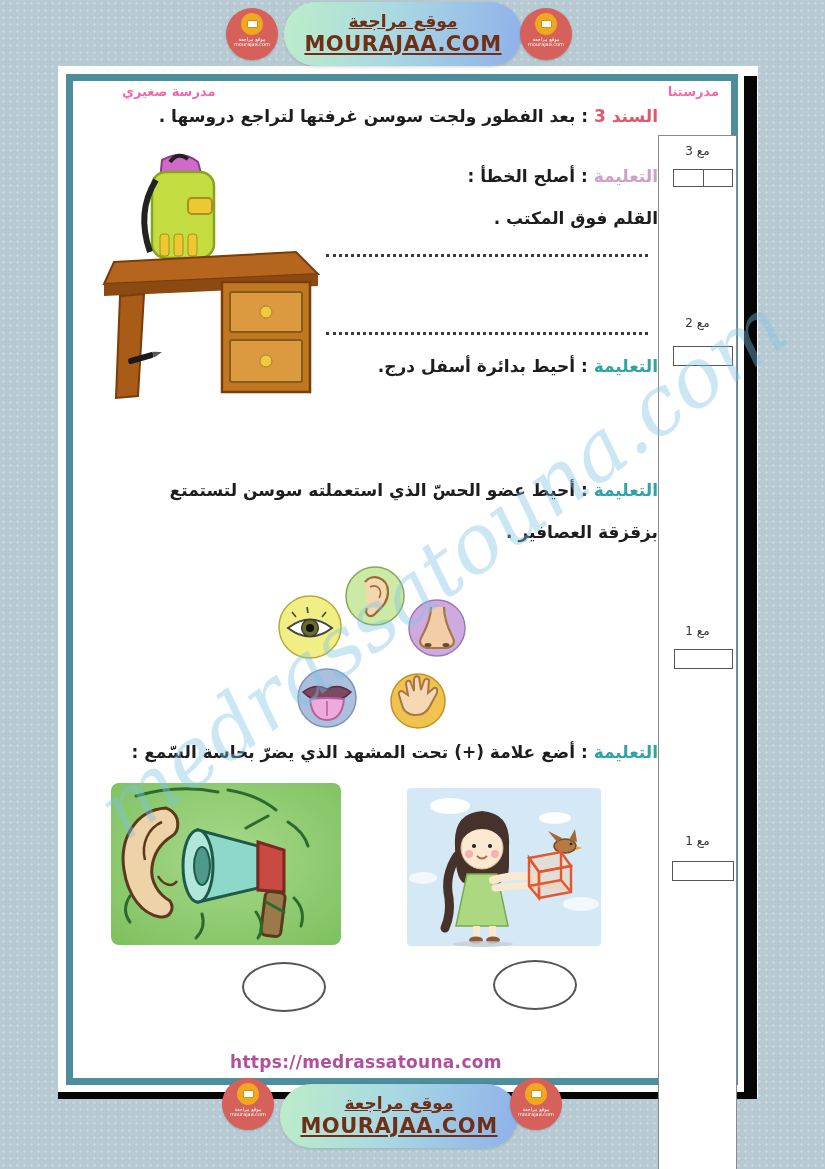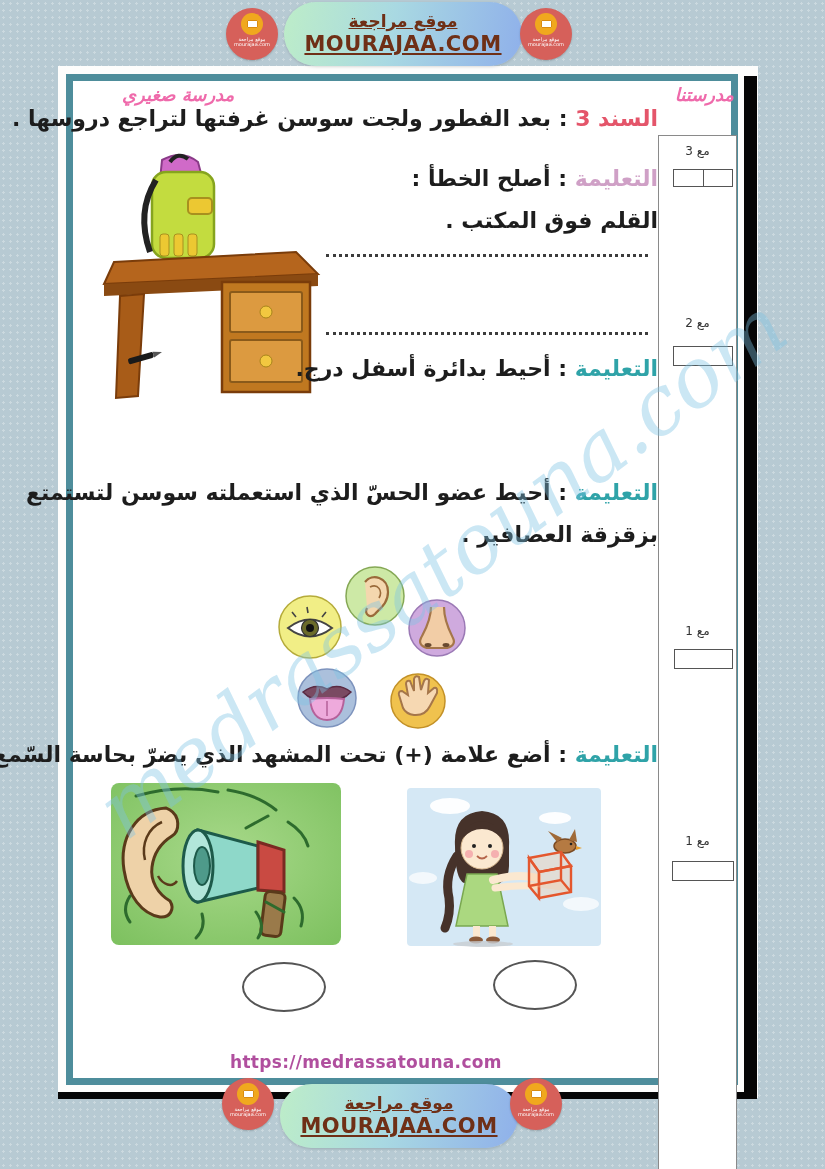--- a/index.html
+++ b/index.html
@@ -31,23 +31,23 @@
   .badge .book span{display:block;width:11px;height:8px;background:#fff;border-radius:1px;
     box-shadow:0 0 0 1px #d98c10 inset;}
   .badge .t1{font-size:5px;color:#fff;line-height:1.2;margin-top:1px;}
   .badge .t2{font-size:5px;color:#fff;line-height:1.1;}
   
   #doc-page{position:absolute;left:58px;top:66px;width:700px;height:1032px;background:#fdfdfc;z-index:1;}
   #shadow-right{position:absolute;left:744px;top:76px;width:13px;height:1022px;background:#060606;z-index:2;}
   #shadow-bottom{position:absolute;left:58px;top:1092px;width:699px;height:7px;background:#060606;z-index:2;}
   #page-frame{position:absolute;left:66px;top:74px;width:672px;height:1011px;border:7px solid #4e8d9b;
     box-sizing:border-box;z-index:2;background:#fff;}
-  .hdr{position:absolute;font-size:18px;font-weight:bold;color:#ef6aab;z-index:4;direction:rtl;white-space:nowrap;font-style:italic;}
+  .hdr{position:absolute;font-size:13px;font-weight:bold;color:#ef6aab;z-index:4;direction:rtl;white-space:nowrap;}
   .line{position:absolute;right:177px;direction:rtl;white-space:nowrap;font-weight:bold;
-    font-size:22px;color:#1d1d1d;z-index:4;}
+    font-size:17px;color:#1d1d1d;z-index:4;}
   .lbl-red{color:#e4556a;}
   .lbl-teal{color:#2fa3a8;}
   .lbl-pink{color:#cfa0c6;}
   .dots{position:absolute;left:326px;width:322px;height:0;border-top:3px dotted #3c3c3c;z-index:4;}
   .fig{position:absolute;z-index:3;}
   .oval{position:absolute;width:80px;height:46px;border:2px solid #555;border-radius:50%;z-index:4;background:transparent;}
   #footer-url{position:absolute;left:230px;top:1052px;width:240px;text-align:center;
     font-size:17px;font-weight:bold;color:#b04f9e;z-index:4;letter-spacing:.3px;}
   #watermark{position:absolute;left:108px;top:772px;transform:rotate(-37deg);transform-origin:0 50%;
     font-family:"DejaVu Serif",serif;font-style:italic;font-size:82px;
@@ -84,21 +84,21 @@
       <div class="t2">mourajaa.com</div>
     </div>
   </div>
 
   <div id="doc-page"></div>
   <div id="shadow-right"></div>
   <div id="shadow-bottom"></div>
   <div id="page-frame"></div>
 
   <div class="hdr" style="left:122px;top:84px;">مدرسة صغيري</div>
-  <div class="hdr" style="right:101px;top:84px;">مدرستنا</div>
+  <div class="hdr" style="right:116px;top:84px;">مدرستنا</div>
 
   <div class="line" style="top:106px;">
     <span class="lbl-red">السند 3</span>
     <span>: بعد الفطور ولجت سوسن غرفتها لتراجع دروسها .</span>
   </div>
 
   <div class="line" style="top:166px;">
     <span class="lbl-pink">التعليمة</span>
     <span>: أصلح الخطأ :</span>
   </div>

